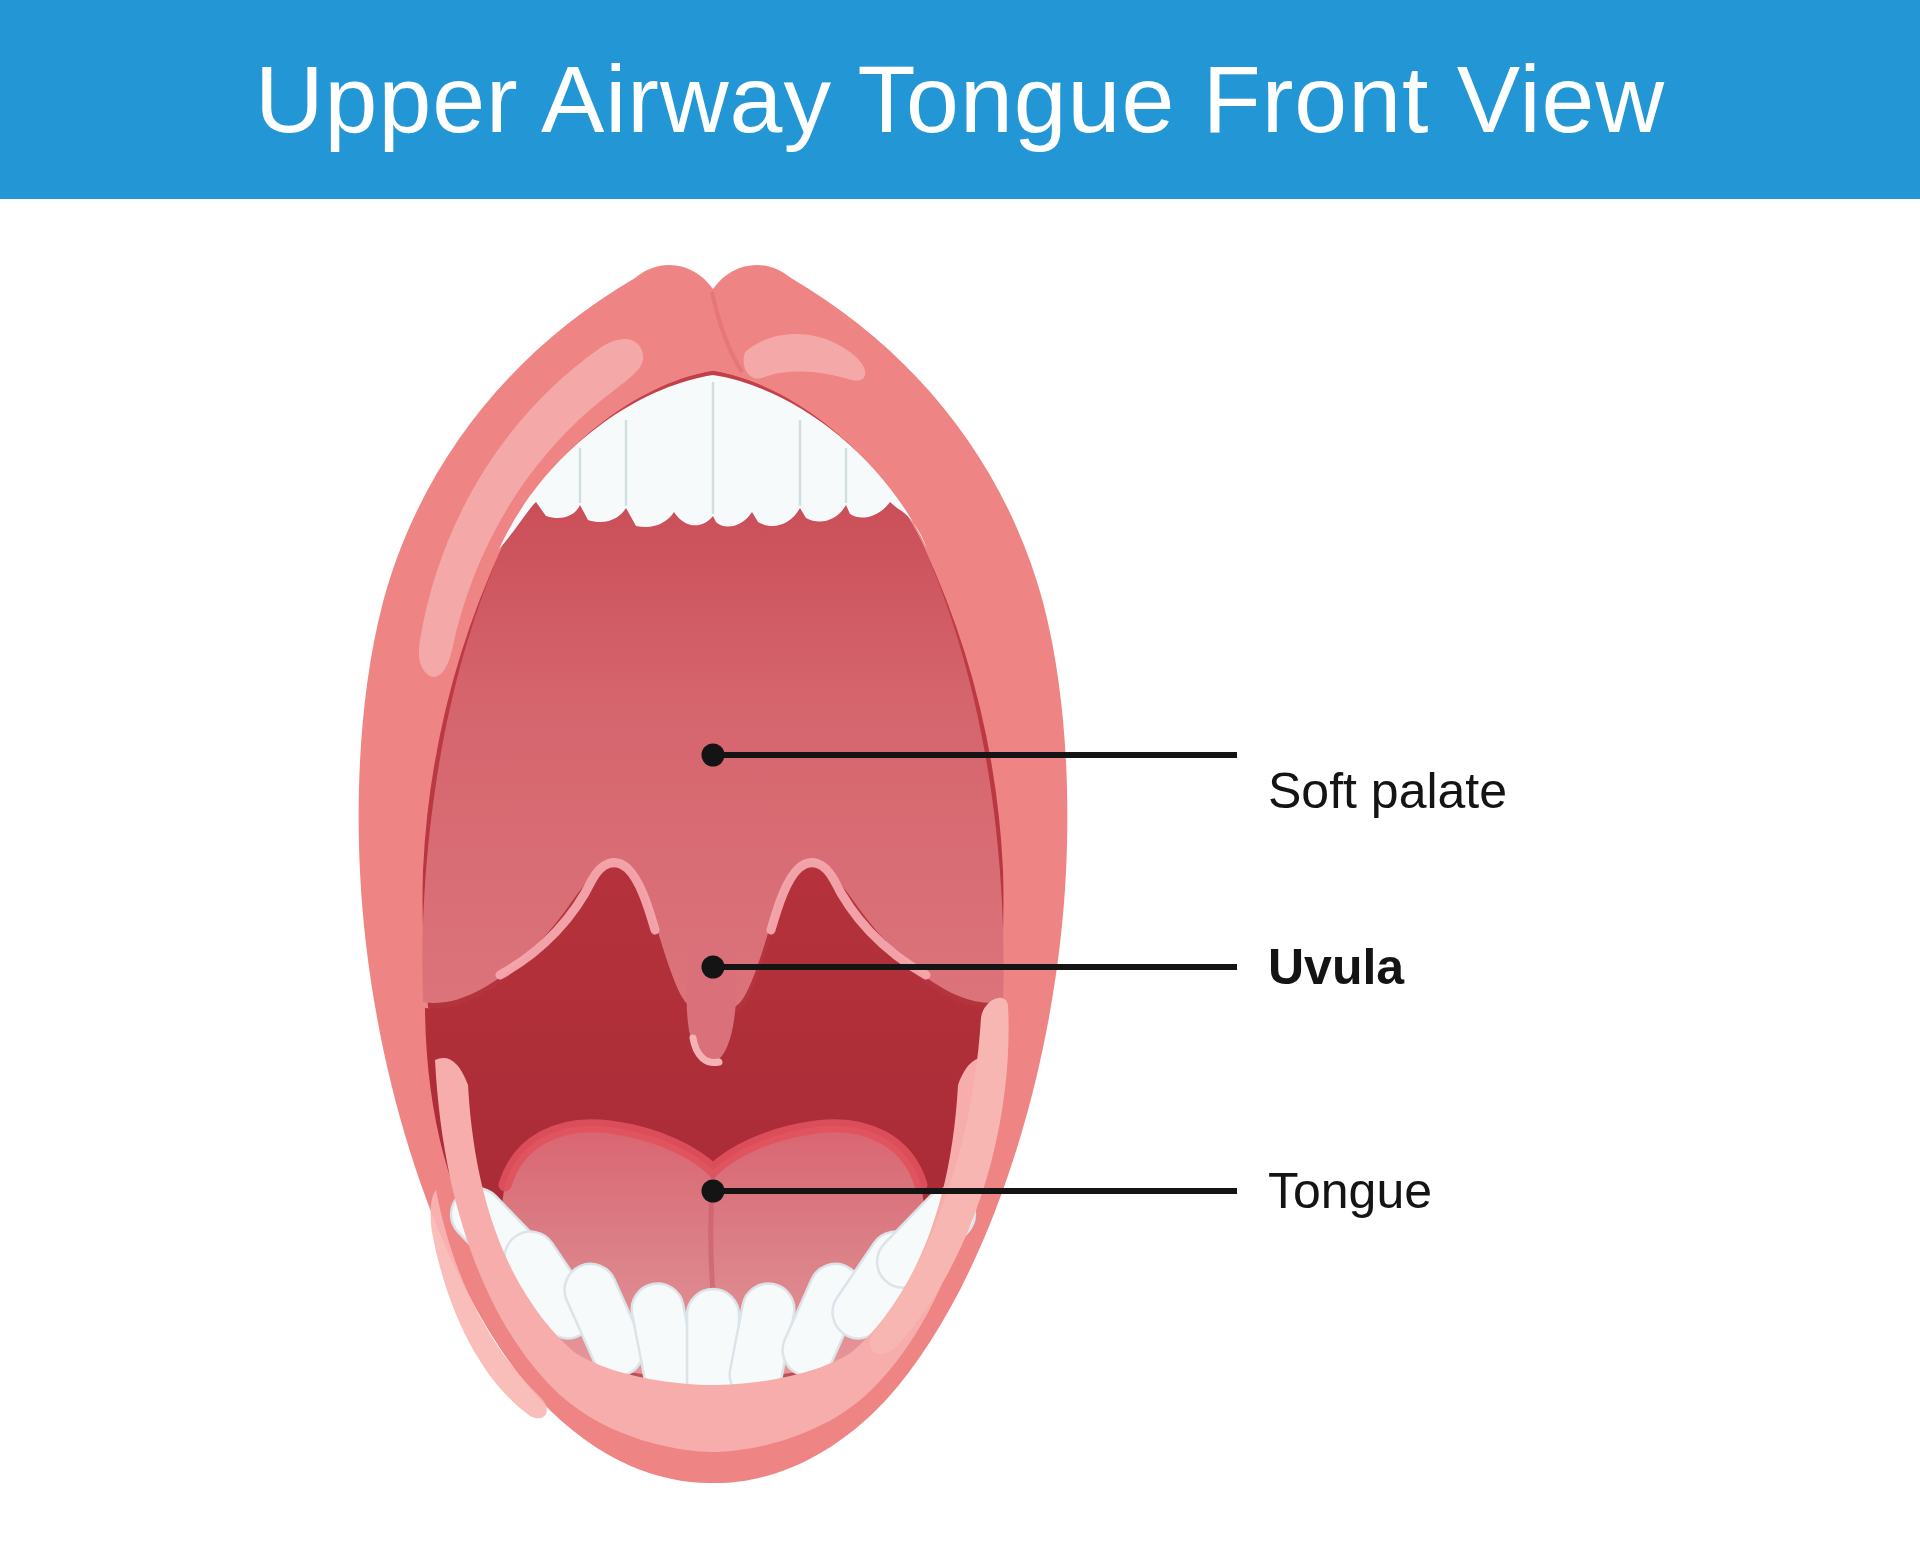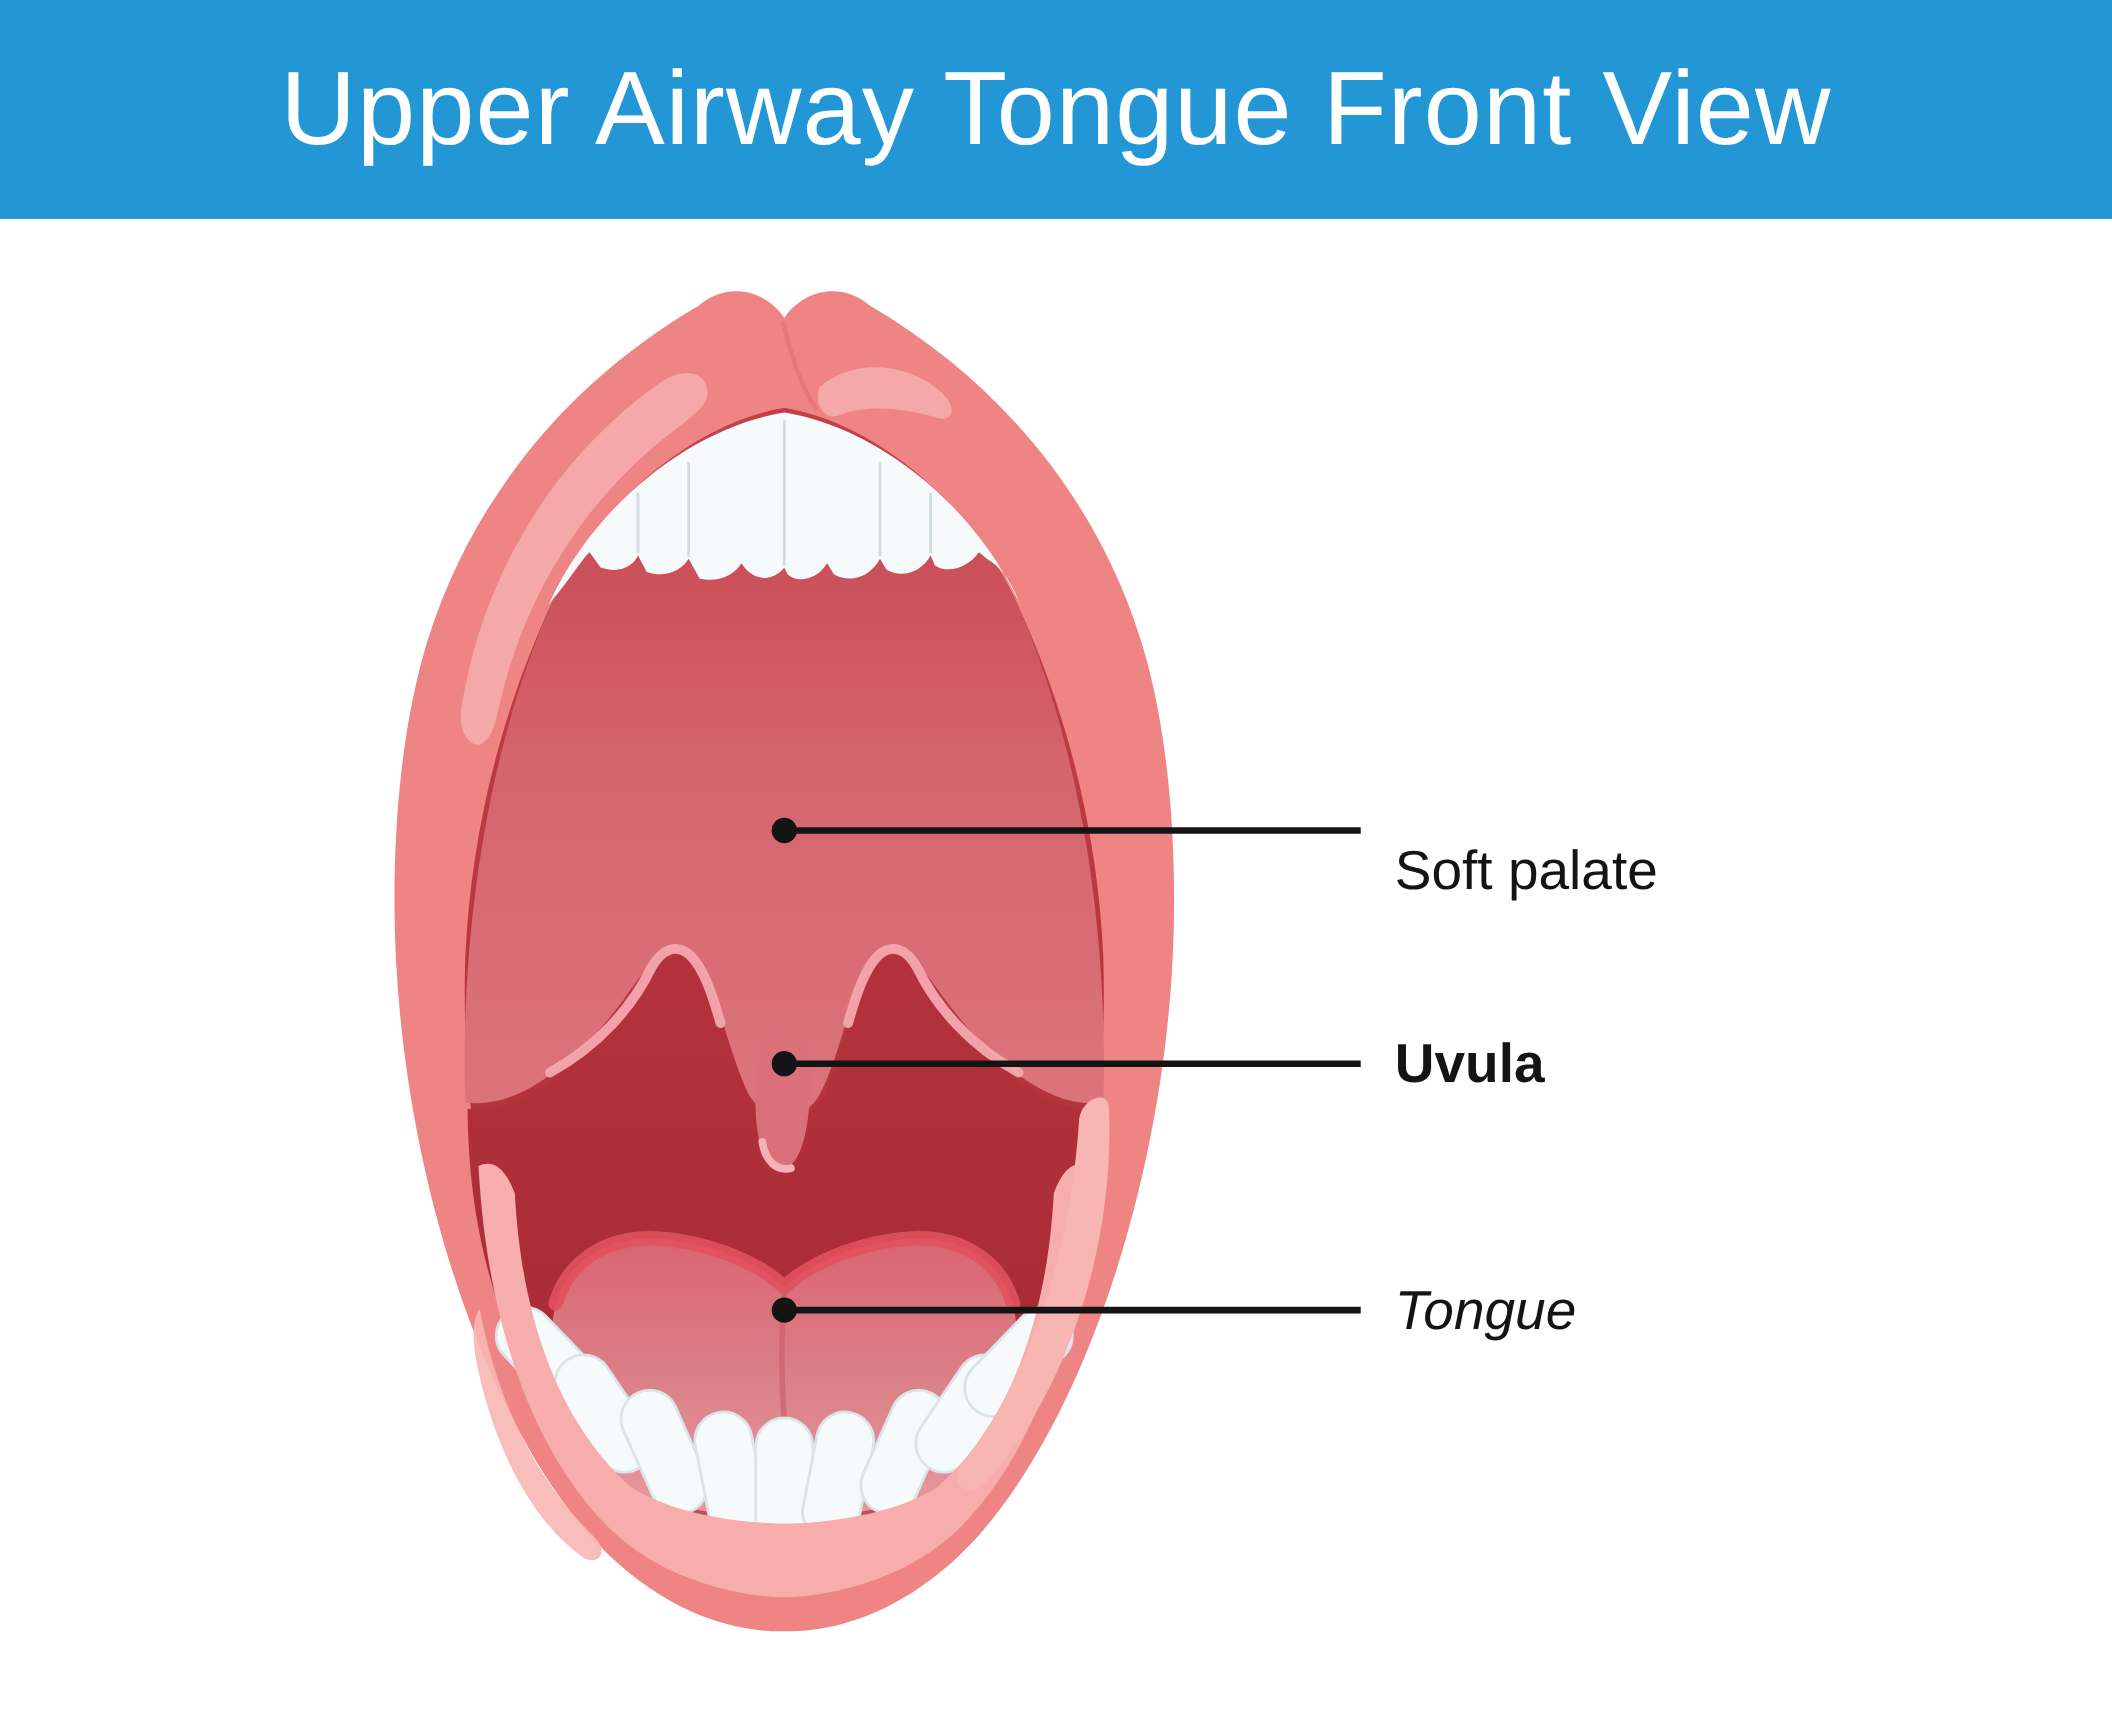--- a/index.html
+++ b/index.html
@@ -14,21 +14,21 @@
   .page-title{
     color:#ffffff;font-size:95px;font-weight:400;letter-spacing:1px;white-space:nowrap;
   }
   .mouth-svg{position:absolute;left:0;top:0;}
   .anno-label{
     position:absolute;left:1268px;height:56px;line-height:56px;
     font-size:50px;color:#141414;white-space:nowrap;
   }
   .lbl-1{top:727px;margin-top:36px;}
   .lbl-2{top:939px;font-weight:bold;}
-  .lbl-3{top:1163px;font-style:italic;}
+  .lbl-3{top:1163px;}
 </style>
 </head>
 <body>
 
 <div class="canvas">
 
   <div class="title-bar" style="background:#2397d5;">
     <div class="page-title">Upper Airway Tongue Front View</div>
   </div>
 

